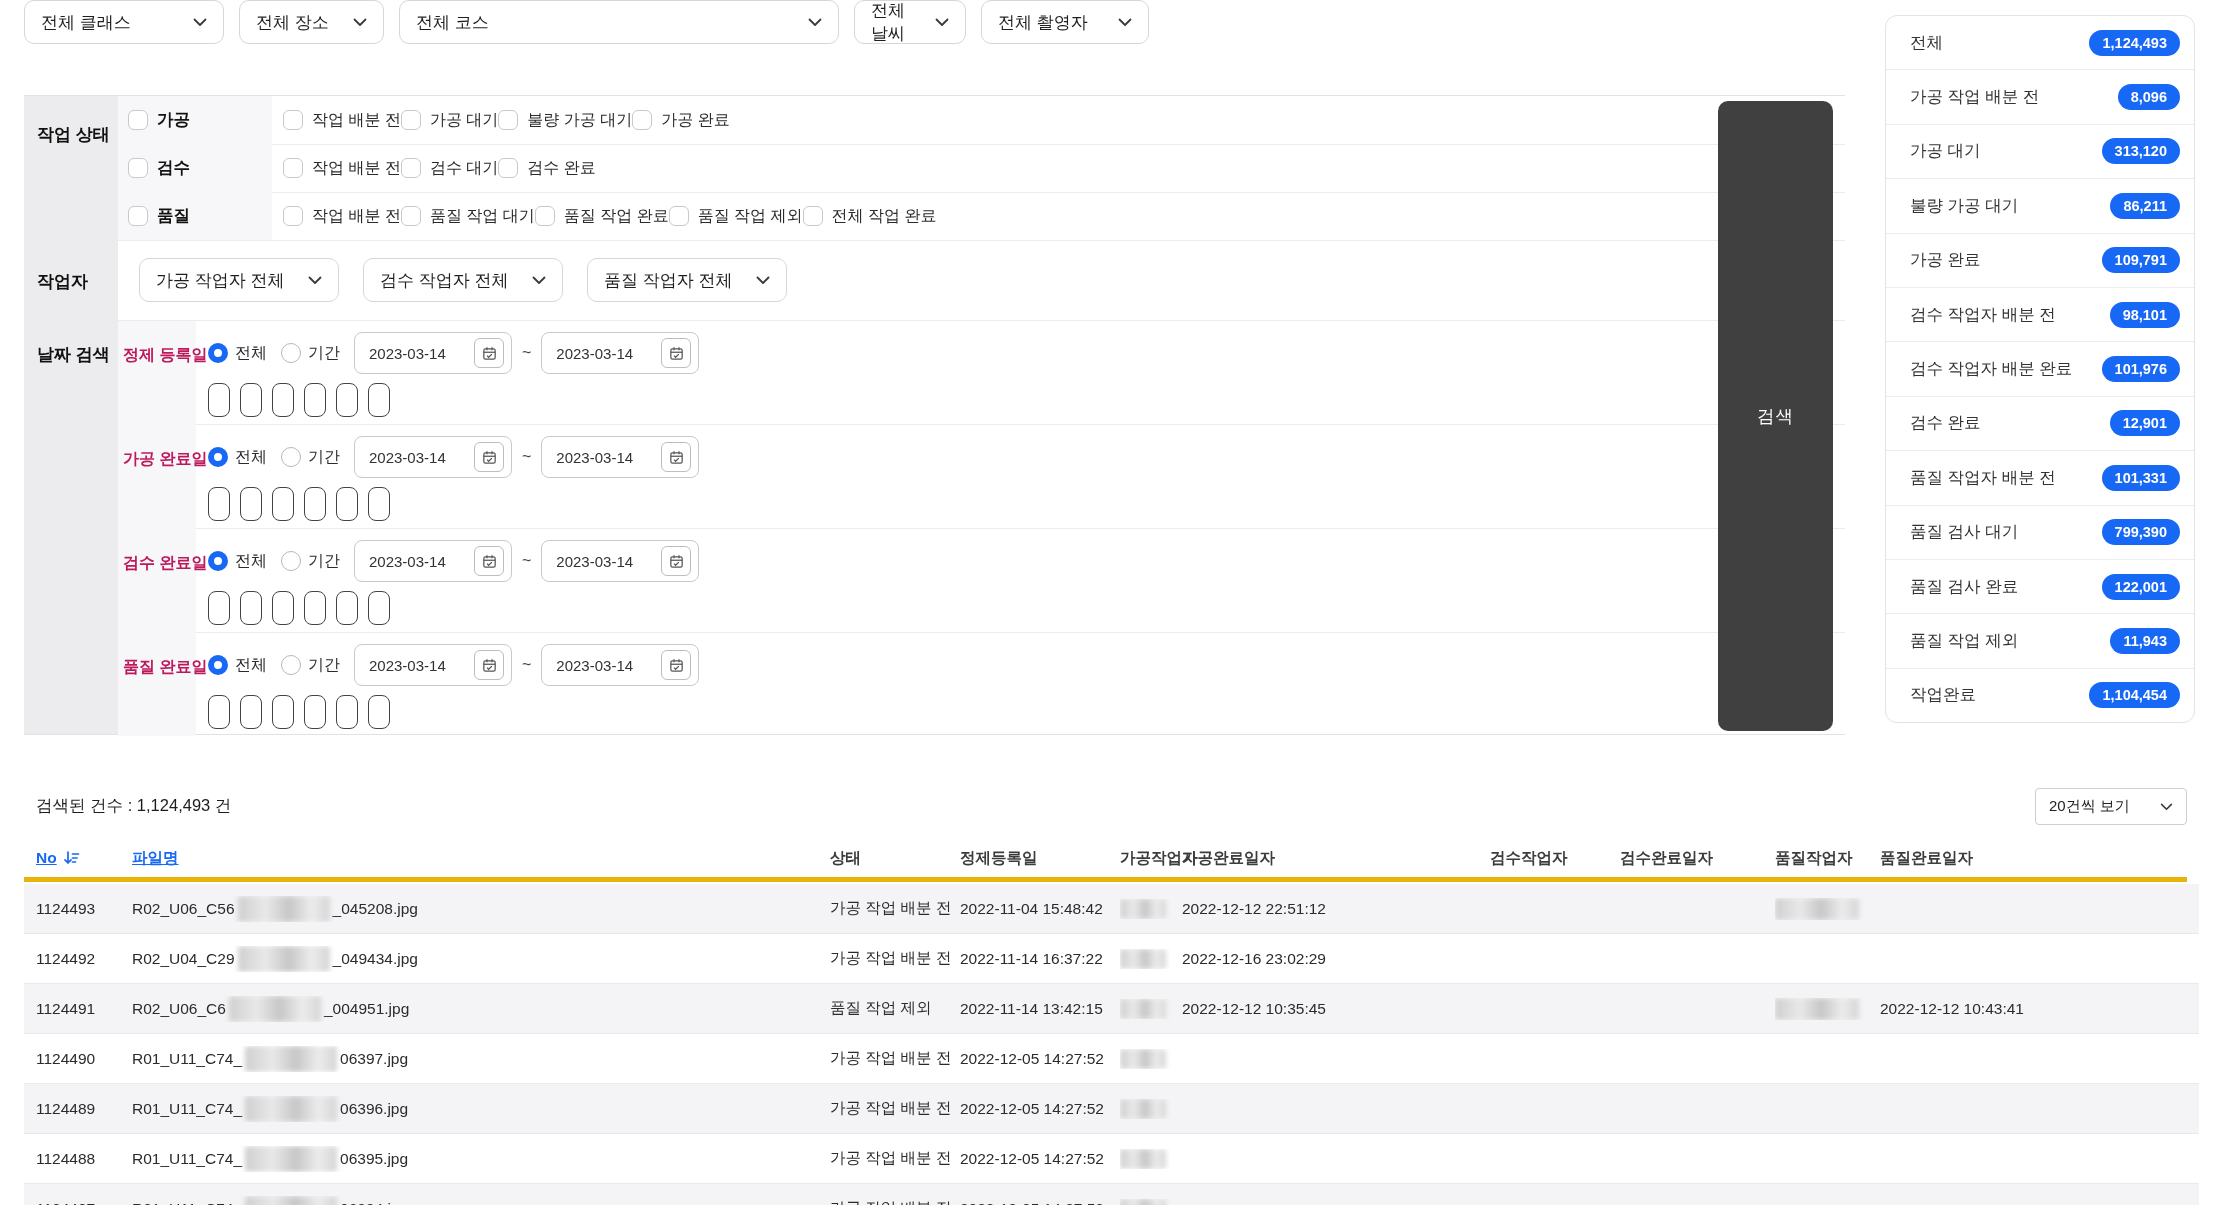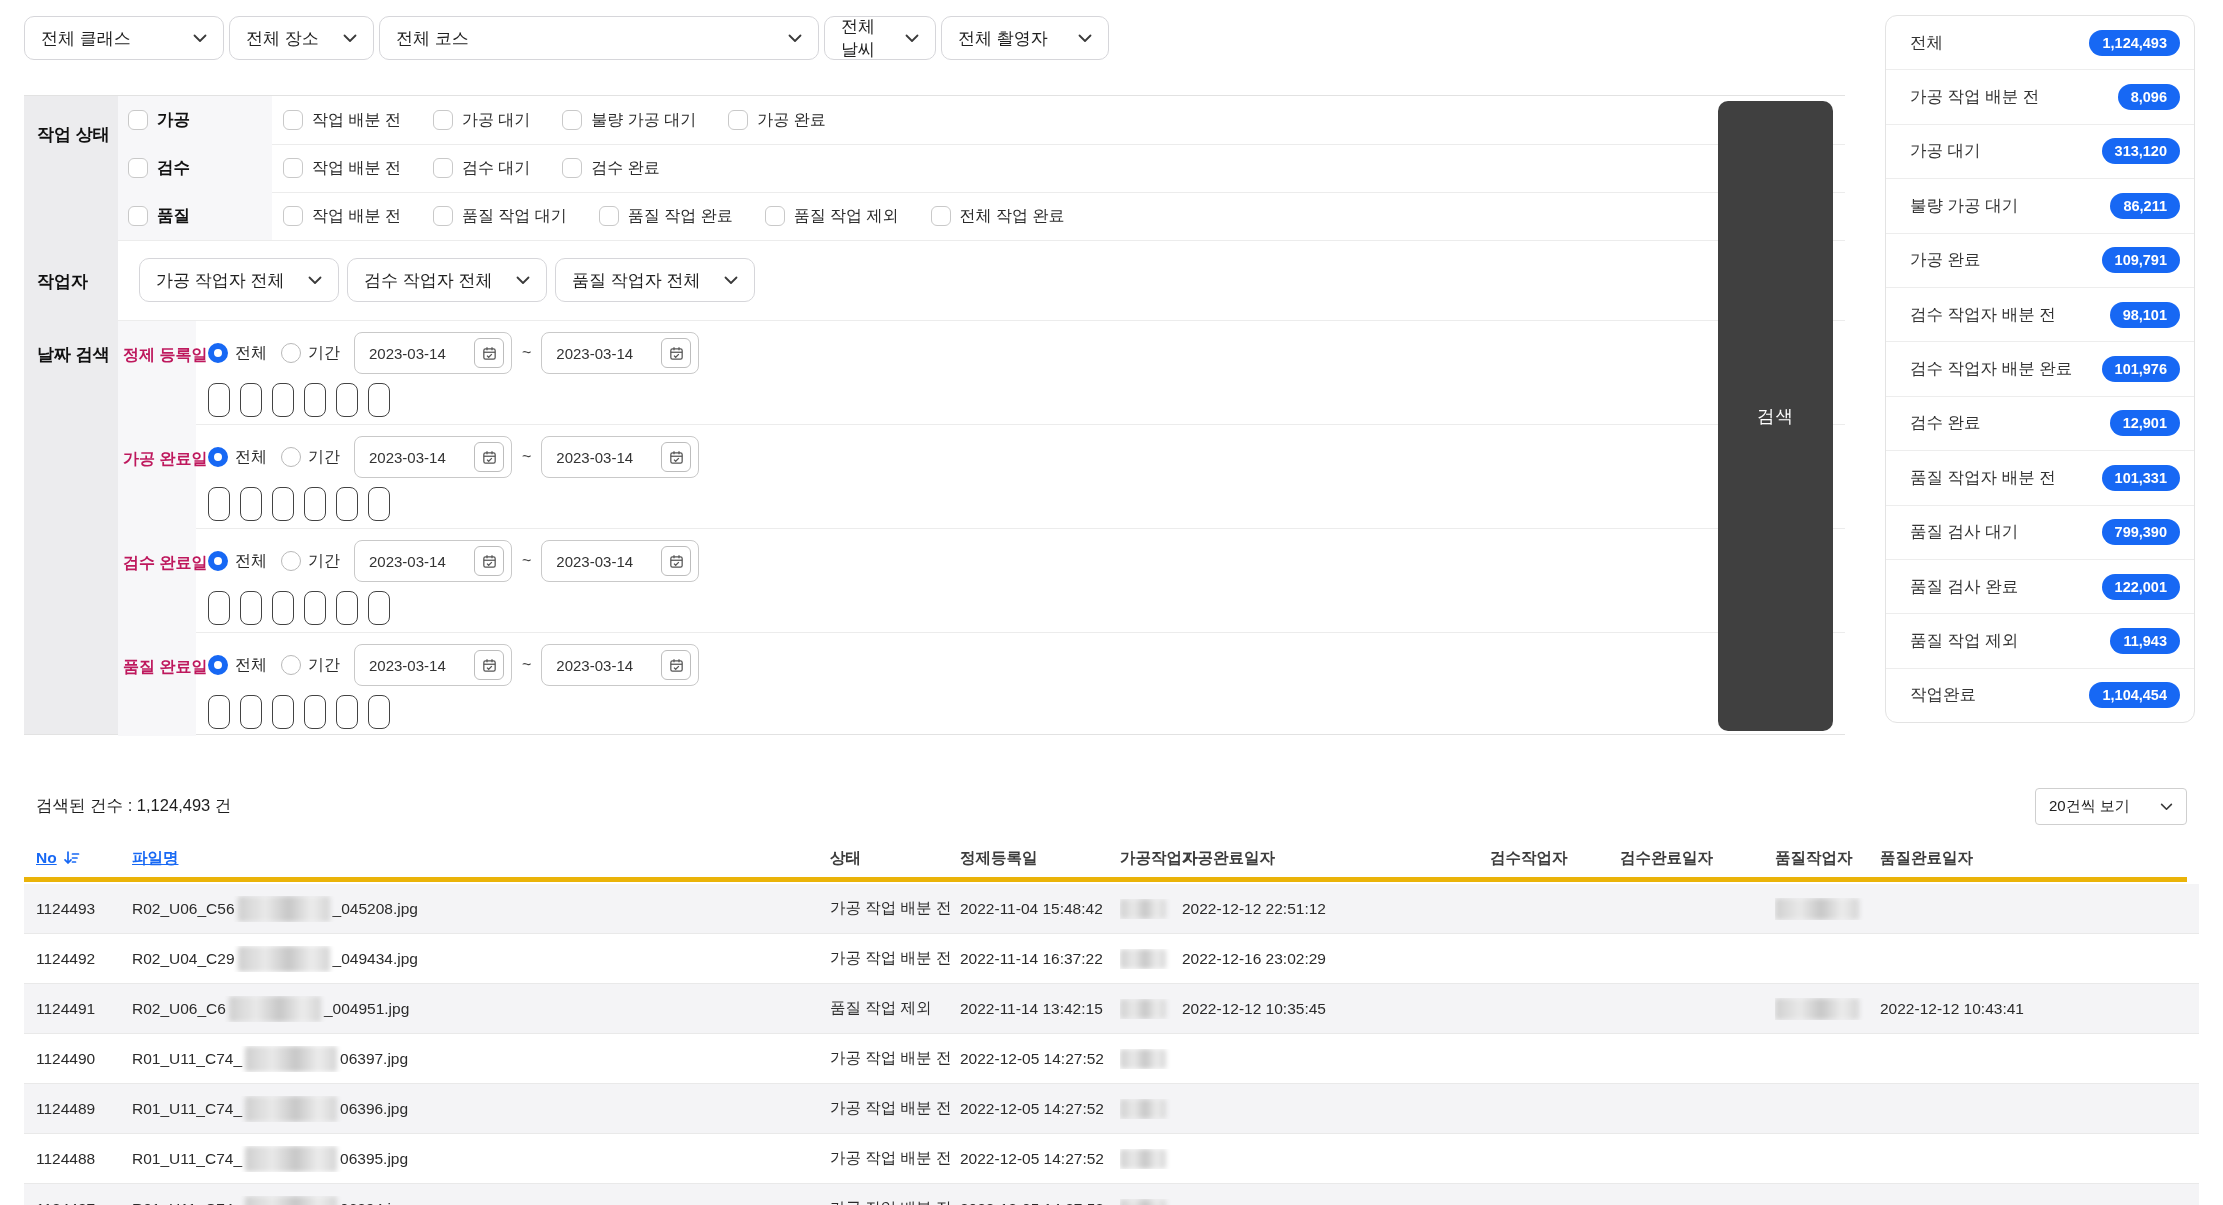--- a/index.html
+++ b/index.html
@@ -1,19 +1,19 @@
 <!DOCTYPE html>
 <html><head>
 <meta charset="utf-8">
 <style>
   html,body{margin:0;padding:0;background:#fff}
   #page{position:relative;width:2223px;height:1205px;overflow:hidden;background:#fff;
         font-family:"Liberation Sans","DejaVu Sans",sans-serif;color:#222}
   
-  #top-filters{position:absolute;left:24px;top:16px;display:flex;gap:5px}
+  #top-filters{position:absolute;left:24px;top:0;display:flex;gap:15px}
   .dd{height:44px;border:1.4px solid #d6d6da;border-radius:10px;background:#fff;
       display:flex;align-items:center;justify-content:space-between;padding:0 16px;
       font-size:17px;color:#1f1f1f;box-sizing:border-box;cursor:pointer}
   #top-filters .dd:nth-child(1){width:200px}
   #top-filters .dd:nth-child(2){width:145px}
   #top-filters .dd:nth-child(3){width:440px}
   #top-filters .dd:nth-child(4){width:112px}
   #top-filters .dd:nth-child(5){width:168px}
   .chev{flex:0 0 auto;margin-left:10px}
   
@@ -28,25 +28,25 @@
   .row-worker{height:80px}
   .row-date{height:104px}
   .row-date + .row-date::before{left:172px}
   .label-strip{position:absolute;left:0;top:0;bottom:0;width:94px;background:#ececee;z-index:2}
   .sec-label{position:absolute;left:13px;font-size:17px;font-weight:700;color:#111;white-space:nowrap}
   #lbl-status{top:27px}
   #lbl-worker{top:174px}
   #lbl-date{top:247px}
   .p-sub{margin-left:94px;width:154px;background:#f7f7f9;display:flex;align-items:center;
          padding-left:10px;box-sizing:border-box}
-  .p-content{flex:1;display:flex;align-items:center;gap:32px;padding-left:11px}
+  .p-content{flex:1;display:flex;align-items:center;padding-left:11px}
   .chk{display:flex;align-items:center;gap:9px;font-size:16px;color:#2a2a2a;cursor:pointer;white-space:nowrap}
   .cbox{width:20px;height:20px;border:1.6px solid #c9c9c9;border-radius:6px;background:#fff;flex:0 0 auto;box-sizing:border-box}
   .chk.bold .chk-t{font-weight:700;font-size:16.5px;color:#111}
-  .p-wcontent{margin-left:94px;flex:1;display:flex;align-items:center;gap:8px;padding-left:21px}
+  .p-wcontent{margin-left:94px;flex:1;display:flex;align-items:center;gap:24px;padding-left:21px}
   .p-wcontent .dd{width:200px}
   .p-datesub{margin-left:94px;width:78px;background:#f7f7f9;box-sizing:border-box;
              padding:25px 0 0 5px;font-size:16px;font-weight:700;color:#be185d;white-space:nowrap}
   .p-datecontent{flex:1;padding:12px 0 0 12px}
   .date-line1{display:flex;align-items:center;gap:14px;height:42px}
   .radio{display:flex;align-items:center;gap:7px;font-size:16px;color:#2a2a2a;cursor:pointer}
   .rdot{width:20px;height:20px;border-radius:50%;border:1.6px solid #b9b9b9;background:#fff;box-sizing:border-box}
   .rdot.on{border:6px solid #1768F4}
   .datein{width:158px;height:42px;border:1.4px solid #c9c9c9;border-radius:8px;box-sizing:border-box;
           display:flex;align-items:center;justify-content:space-between;padding:0 7px 0 14px;

